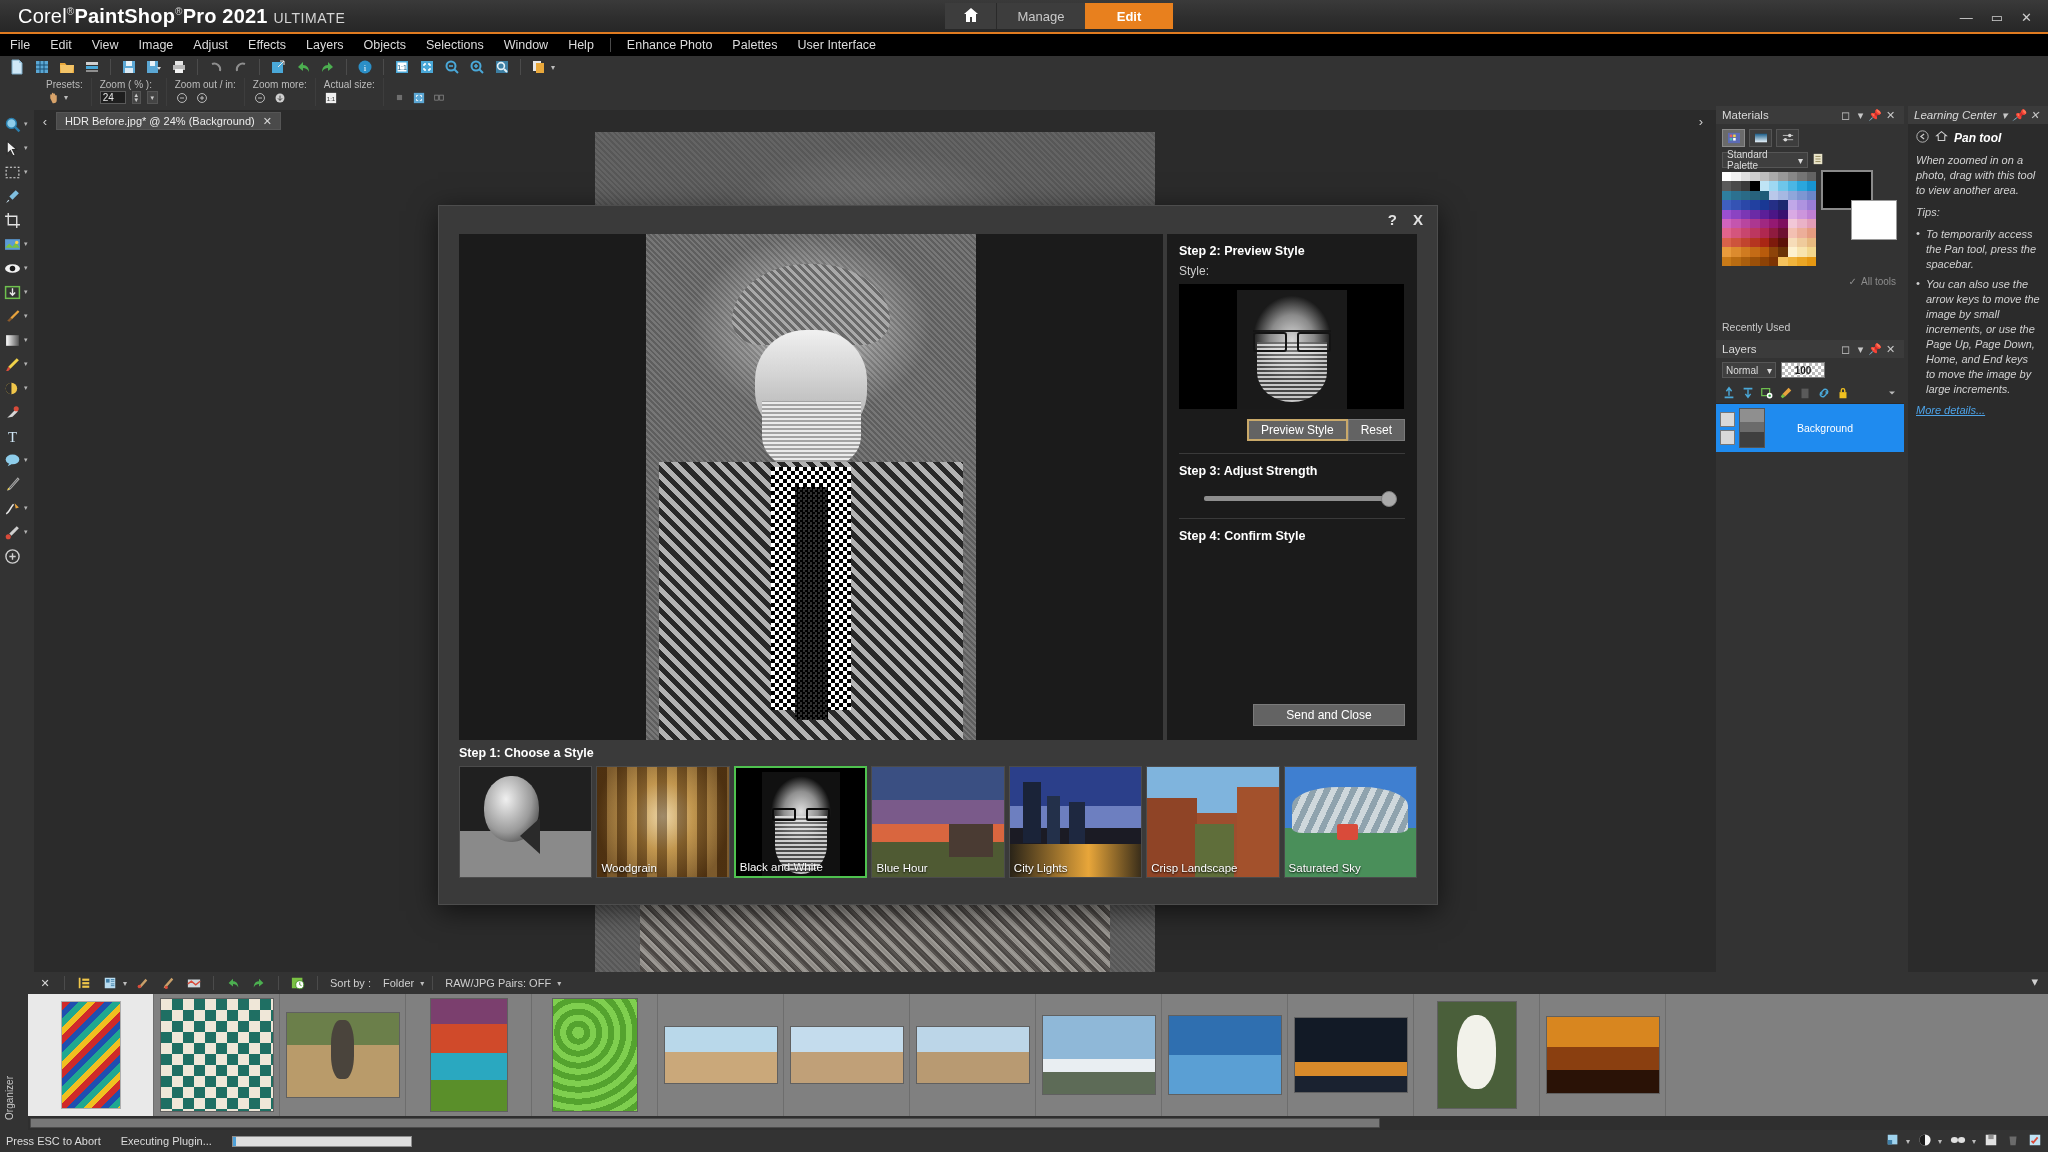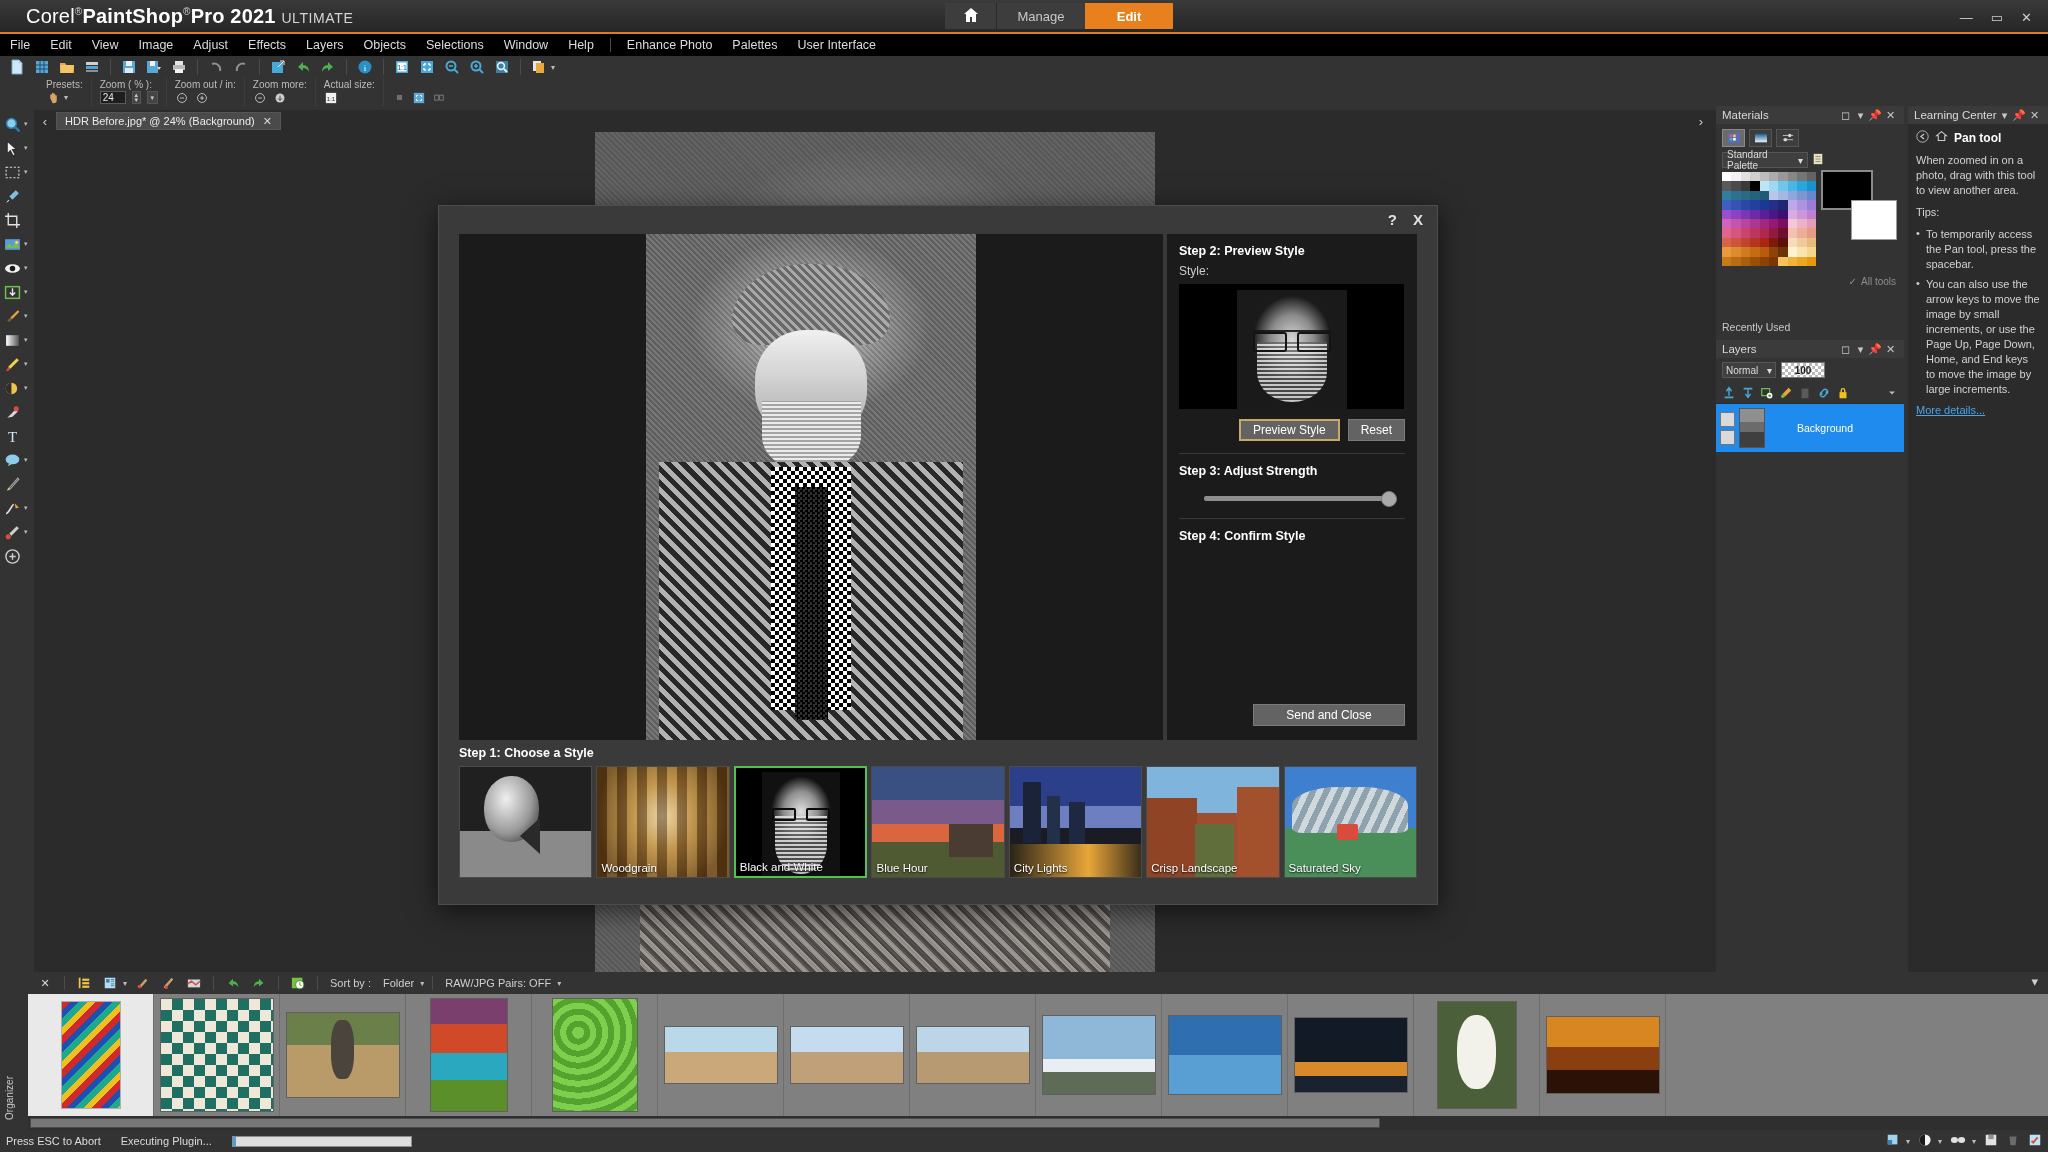--- a/index.html
+++ b/index.html
@@ -13,21 +13,21 @@
   }
   .app { position:relative; width:2048px; height:1152px; background:#333333; }
 
   
   .titlebar{
     position:absolute; left:0; top:0; width:2048px; height:34px;
     background:linear-gradient(to bottom,#3a3a3a 0%, #2e2e2e 55%, #272727 100%);
     border-bottom:2px solid #e07b20;
     display:flex; align-items:center;
   }
-  .brand{ padding-left:26px; font-size:20px; letter-spacing:.2px; white-space:nowrap;}
+  .brand{ padding-left:18px; font-size:20px; letter-spacing:.2px; white-space:nowrap;}
   .brand .corel{ font-weight:normal; color:#ffffff; }
   .brand .reg{ font-size:10px; vertical-align:super; color:#cfcfcf;}
   .brand .psp{ font-weight:bold; color:#ffffff;}
   .brand .ult{ font-size:14px; color:#d5d5d5; letter-spacing:.6px;}
   .tb-center{ position:absolute; left:945px; top:3px; display:flex; height:26px; align-items:stretch;}
   .home-btn{ width:52px; background:#3d3d3d; display:flex; align-items:center; justify-content:center; border-right:1px solid #2a2a2a;}
   .home-btn svg{ width:16px; height:16px; }
   .mtab{ width:88px; display:flex; align-items:center; justify-content:center; font-size:13px; color:#c9c9c9; background:#3d3d3d; }
   .mtab.active{ background:#e8801e; color:#ffffff; font-weight:bold;}
   .win-ctrl{ position:absolute; right:6px; top:0; height:34px; display:flex; align-items:center; gap:18px; padding-right:10px;}
@@ -167,21 +167,21 @@
   .lay-tools{ display:flex; align-items:center; gap:2px; padding:2px 4px; background:#333; border-bottom:1px solid #2a2a2a;}
   .lay-tools .lt{ width:17px; height:17px; display:flex; align-items:center; justify-content:center;}
   .layer-row{ display:flex; align-items:center; height:48px; background:#1f8bef; padding:0 4px; gap:4px;}
   .layer-row .lcol{ display:flex; flex-direction:column; gap:3px;}
   .lchip{ width:15px; height:15px; background:#d9d9d9; border:1px solid #777;}
   .lthumb{ width:26px; height:40px; border:1px solid #555;
     background:linear-gradient(to bottom,#8f8f8f 0 35%, #6b6b6b 35% 60%, #3f3f3f 60% 100%);}
   .layer-row .lname{ font-size:10.5px; color:#ffffff; padding-left:28px;}
 
   
-  #learning{ left:192px; top:0; width:140px; bottom:0; height:auto;}
+  #learning{ left:192px; top:0; width:140px; bottom:0; height:auto;font-style:italic;}
   .lc-body{ background:#2b2b2b; padding:6px 8px 4px 8px; position:absolute; top:18px; left:0; right:0; bottom:0; overflow:hidden;}
   .lc-title{ display:flex; align-items:center; gap:6px; margin-bottom:7px;}
   .lc-title .tx{ font-size:12px; font-weight:bold; color:#ffffff;}
   .lc-p{ font-size:11px; line-height:15px; color:#d2d2d2; margin-bottom:7px;}
   .lc-ul{ margin:0; padding:0; list-style:none;}
   .lc-ul li{ font-size:11px; line-height:15px; color:#d2d2d2; padding-left:10px; position:relative; margin-bottom:5px;}
   .lc-ul li:before{ content:"•"; position:absolute; left:0; top:-1px; color:#d2d2d2;}
   .lc-link{ font-size:11px; color:#4da3e8; text-decoration:underline;}
 
   
@@ -250,21 +250,21 @@
   }
   .sp-face{ position:absolute; left:50%; transform:translateX(-50%); top:6px; width:110px; height:119px;
     background:radial-gradient(ellipse 46px 52px at 50% 42%, #d8d8d8 0%, #8a8a8a 48%, #1a1a1a 85%);}
   .sp-beard{ position:absolute; left:50%; transform:translateX(-50%); top:58px; width:70px; height:60px;
     background:repeating-linear-gradient(0deg,rgba(230,230,230,.85) 0 2px, rgba(90,90,90,.7) 2px 4px);
     border-radius:0 0 50% 50%;}
   .sp-glass{ position:absolute; left:50%; transform:translateX(-50%); top:46px; width:78px; height:16px;
     border-top:2px solid rgba(20,20,20,.9);}
   .sp-glass:before,.sp-glass:after{ content:""; position:absolute; top:0; width:30px; height:16px; border:2px solid #141414; border-radius:3px;}
   .sp-glass:before{ left:0;} .sp-glass:after{ right:0;}
-  .btn-row{ display:flex; justify-content:flex-end; gap:8px; margin-top:10px;}
+  .btn-row{ display:flex; justify-content:flex-end; margin-top:10px;}
   .btn{
     height:22px; min-width:56px; padding:0 12px; background:#636363; color:#ffffff;
     font-size:12px; display:flex; align-items:center; justify-content:center; border:1px solid #7a7a7a;
     font-family:"Liberation Sans", sans-serif;
   }
   .btn.focus{ border:2px solid #c9a96a; }
   .divline{ height:1px; background:#3a3a3a; margin:12px 0 10px 0;}
   .slider{ margin-top:12px; position:relative; height:16px;}
   .slider .track{ position:absolute; left:25px; right:18px; top:6px; height:5px; background:#8e8e8e; border-radius:2px;}
   .slider .knob{ position:absolute; right:8px; top:1px; width:16px; height:16px; border-radius:50%; background:#a9a9a9; border:1px solid #7d7d7d;}

